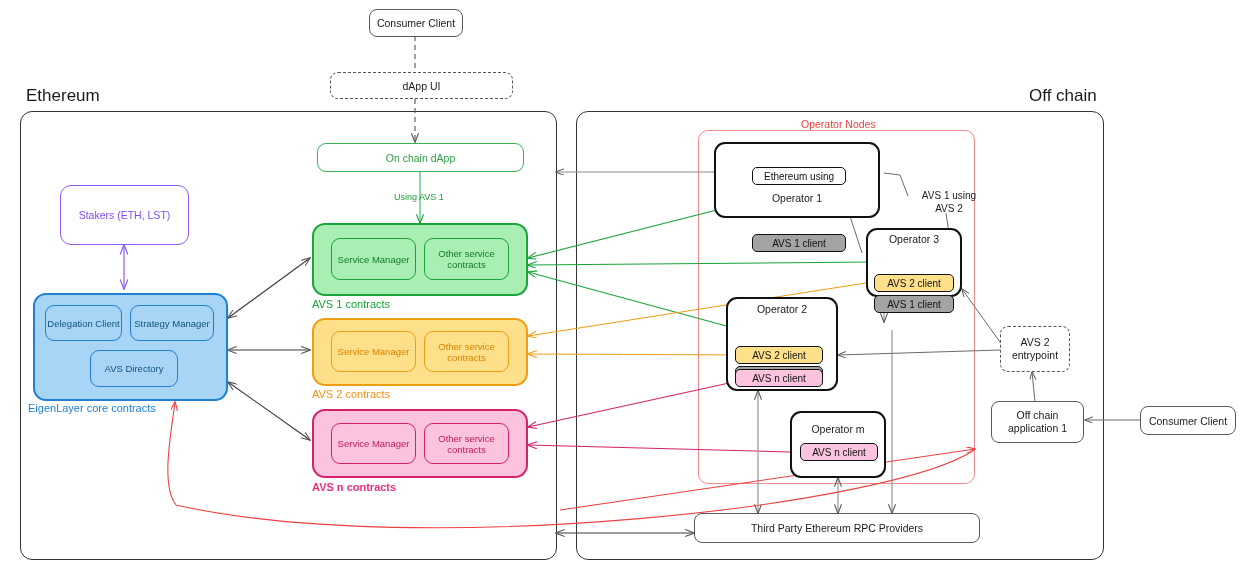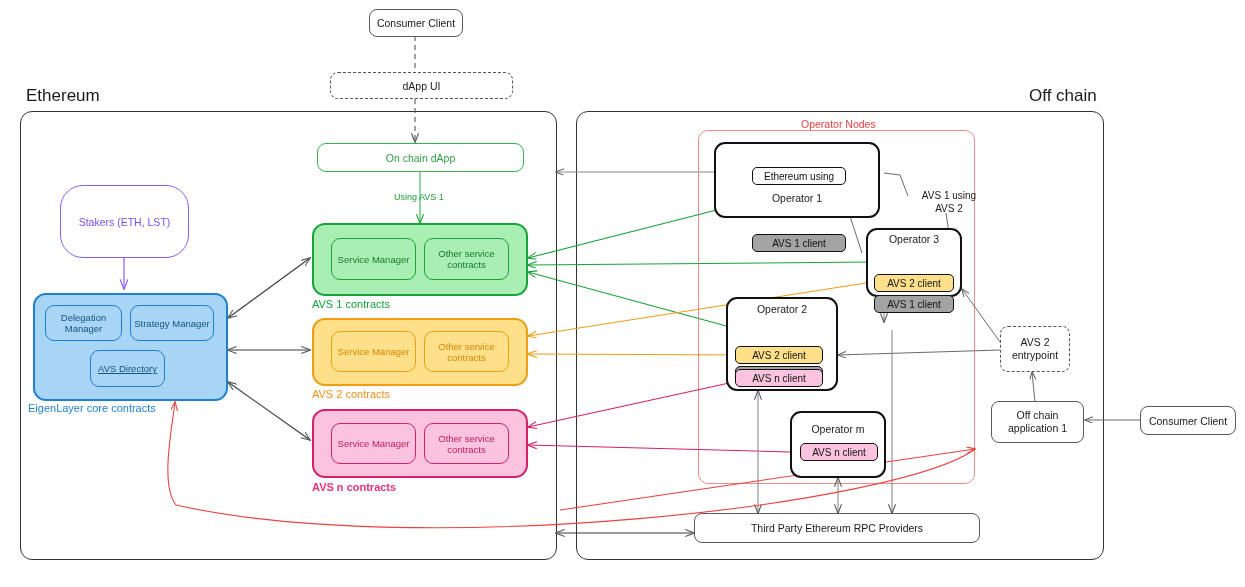--- a/index.html
+++ b/index.html
@@ -358,26 +358,26 @@
   <div class="frame-red-title" style="left:801px; top:118px;">Operator Nodes</div>
 
   <div class="node plain" style="left:369px; top:9px; width:94px; height:28px;">Consumer Client</div>
 
   <div class="node green-hollow" style="left:317px; top:143px; width:207px; height:29px;">On chain dApp</div>
 
   <div class="node dashed" style="left:330px; top:72px; width:183px; height:27px;">dApp UI</div>
 
   <div class="lbl edge-green" style="left:394px; top:192px;">Using AVS 1</div>
 
-  <div class="node purple" style="left:60px; top:185px; width:129px; height:73px;border-radius:23px;">Stakers (ETH, LST)</div>
+  <div class="node purple" style="left:60px; top:185px; width:129px; height:60px;">Stakers (ETH, LST)</div>
 
   <div class="node blue-outer" style="left:33px; top:293px; width:195px; height:108px;"></div>
-  <div class="node blue-inner" style="left:45px; top:305px; width:77px; height:36px;">Delegation Manager</div>
+  <div class="node blue-inner" style="left:45px; top:305px; width:77px; height:36px;">Delegation Client</div>
   <div class="node blue-inner" style="left:130px; top:305px; width:84px; height:36px;">Strategy Manager</div>
-  <div class="node blue-inner" style="left:90px; top:350px; width:75px; height:37px;text-decoration:underline;">AVS Directory</div>
+  <div class="node blue-inner" style="left:90px; top:350px; width:88px; height:37px;">AVS Directory</div>
   <div class="lbl cap-blue" style="left:28px; top:402px;">EigenLayer core contracts</div>
 
   <div class="node green-outer" style="left:312px; top:223px; width:216px; height:73px;"></div>
   <div class="node green-inner" style="left:331px; top:238px; width:85px; height:42px;">Service Manager</div>
   <div class="node green-inner" style="left:424px; top:238px; width:85px; height:42px; padding:0 5px;">Other service contracts</div>
   <div class="lbl cap-green" style="left:312px; top:298px;">AVS 1 contracts</div>
 
   <div class="node yellow-outer" style="left:312px; top:318px; width:216px; height:68px;"></div>
   <div class="node yellow-inner" style="left:331px; top:331px; width:85px; height:41px;">Service Manager</div>
   <div class="node yellow-inner" style="left:424px; top:331px; width:85px; height:41px; padding:0 5px;">Other service contracts</div>

